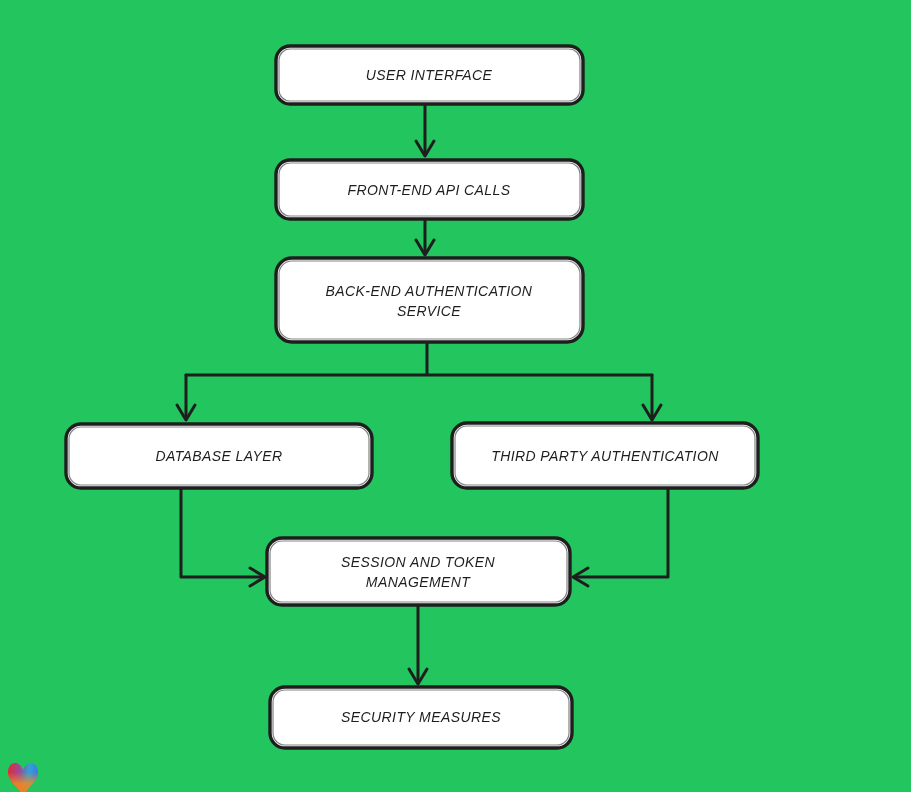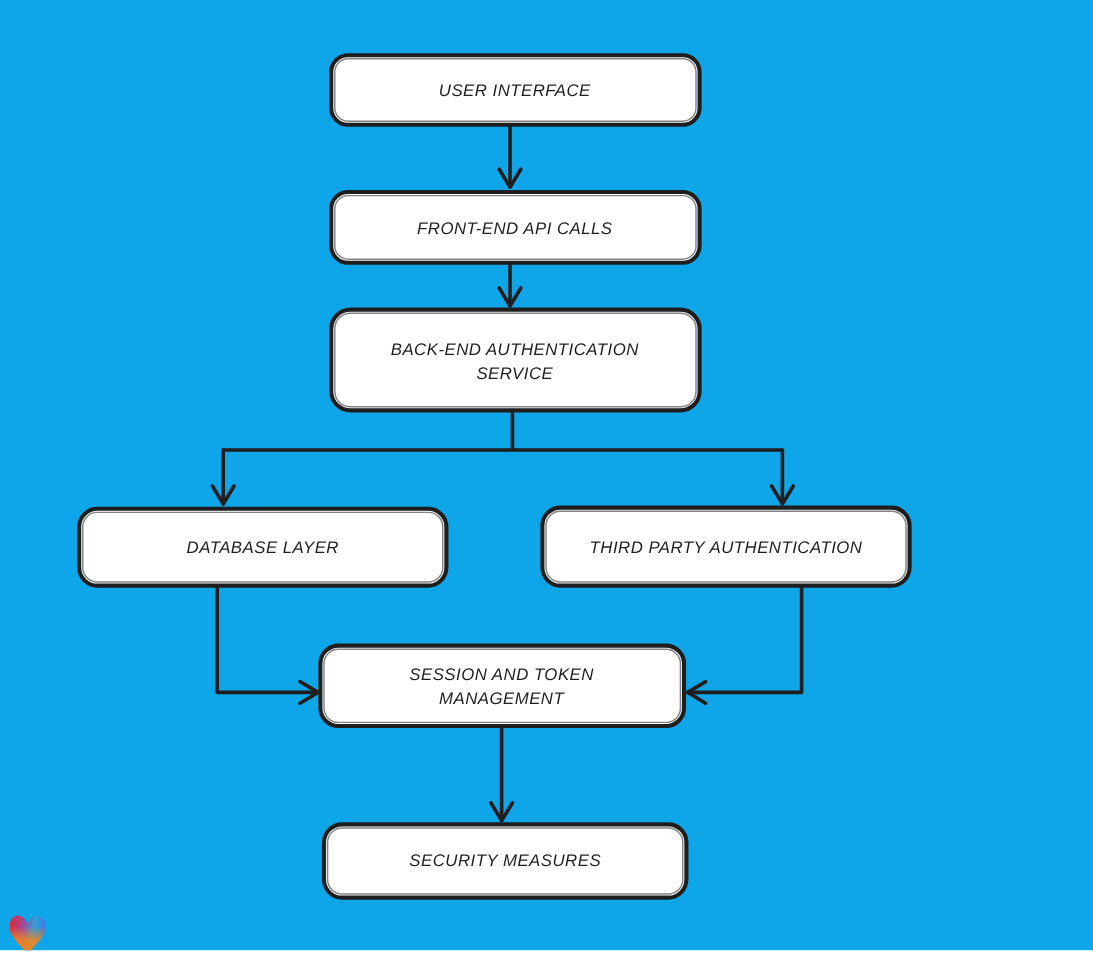--- a/index.html
+++ b/index.html
@@ -4,21 +4,21 @@
 <style>
   html, body {
     margin: 0;
     padding: 0;
     background: #ffffff;
   }
   .canvas {
     position: relative;
     width: 911px;
     height: 792px;
-    background: #0ea5e9;
+    background: #22c55e;
     overflow: hidden;
     font-family: "Liberation Sans", sans-serif;
   }
   svg { display: block; }
   .node-rect {
     fill: #ffffff;
     stroke: #1e1e1e;
     stroke-width: 3.4;
   }
   .node-rect-sketch {

